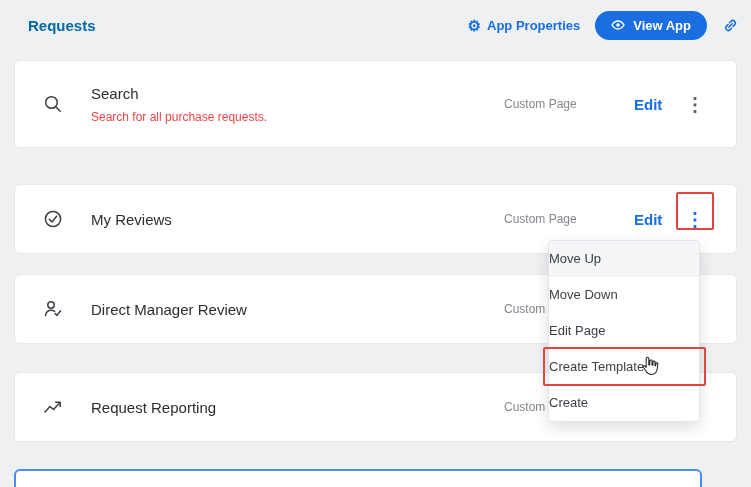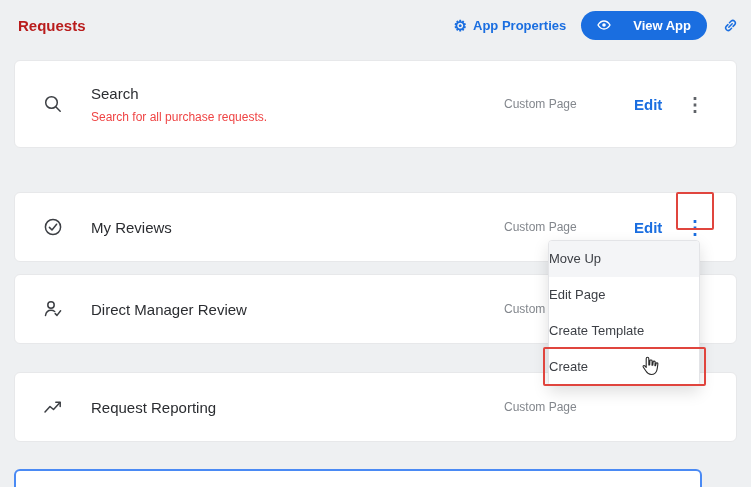--- a/index.html
+++ b/index.html
@@ -4,25 +4,25 @@
 <style>
   html,body{margin:0;padding:0;}
   body{
     width:751px;height:487px;position:relative;overflow:hidden;
     background:#eef0f2;
     font-family:"Liberation Sans", sans-serif;
     color:#2b2d31;
   }
   
   .header{position:absolute;top:0;left:0;right:0;height:50px;}
-  .page-title{position:absolute;left:18px;top:17px;font-size:15px;font-weight:700;color:#b91c1c;}
+  .page-title{position:absolute;left:28px;top:17px;font-size:15px;font-weight:700;color:#0369a1;}
   .header-right{position:absolute;right:12px;top:0;height:50px;display:flex;align-items:center;gap:15px;}
   .app-props{display:flex;align-items:center;gap:6px;color:#1a6ee0;font-size:13px;font-weight:600;cursor:pointer;}
   .gear{font-size:15px;line-height:1;}
-  .view-app{display:flex;align-items:center;gap:22px;background:#1a6ee0;color:#fff;
+  .view-app{display:flex;align-items:center;gap:8px;background:#1a6ee0;color:#fff;
     height:29px;padding:0 16px;border-radius:15px;font-size:13px;font-weight:700;cursor:pointer;}
   .chain{display:flex;align-items:center;cursor:pointer;}
   
   .card{
     position:absolute;left:14px;width:723px;background:#ffffff;
     border:1px solid #e7e8ea;border-radius:6px;box-sizing:border-box;
     display:flex;align-items:center;padding:0 26px;
   }
   .iconbox{width:24px;display:flex;justify-content:center;align-items:center;color:#3c3f44;}
   .texts{margin-left:26px;flex:1;display:flex;flex-direction:column;justify-content:center;}
@@ -92,21 +92,21 @@
     <div class="title">Search</div>
     <div class="subtitle">Search for all purchase requests.</div>
   </div>
   <div class="right">
     <span class="type">Custom Page</span>
     <span class="edit">Edit</span>
     <span class="kebabcell">⋮</span>
   </div>
 </div>
 
-<div class="card" style="top:192px;height:70px;">
+<div class="card" style="top:184px;height:70px;">
   <span class="iconbox">
     <svg width="20" height="20" viewBox="0 0 20 20">
       <circle cx="10" cy="10" r="7.6" fill="none" stroke="#3c3f44" stroke-width="1.5"></circle>
       <polyline points="6.4,10.4 9,13 13.6,7.2" fill="none" stroke="#3c3f44" stroke-width="1.5" stroke-linecap="round" stroke-linejoin="round"></polyline>
     </svg>
   </span>
   <div class="texts">
     <div class="title">My Reviews</div>
   </div>
   <div class="right">
@@ -142,20 +142,21 @@
   <div class="texts">
     <div class="title">Request Reporting</div>
   </div>
   <div class="right">
     <span class="type">Custom Page</span>
   </div>
 </div>
 
 <div class="menu">
   <div class="menu-item hover">Move Up</div>
+  <div class="menu-item">Move Down</div>
   <div class="menu-item">Edit Page</div>
   <div class="menu-item">Create Template</div>
   <div class="menu-item">Create</div>
 </div>
 
 <div class="annot annot-kebab"></div>
 <div class="annot annot-duplicate"></div>
 
 <span class="cursor">
   <svg width="20" height="22" viewBox="0 0 20 22">

